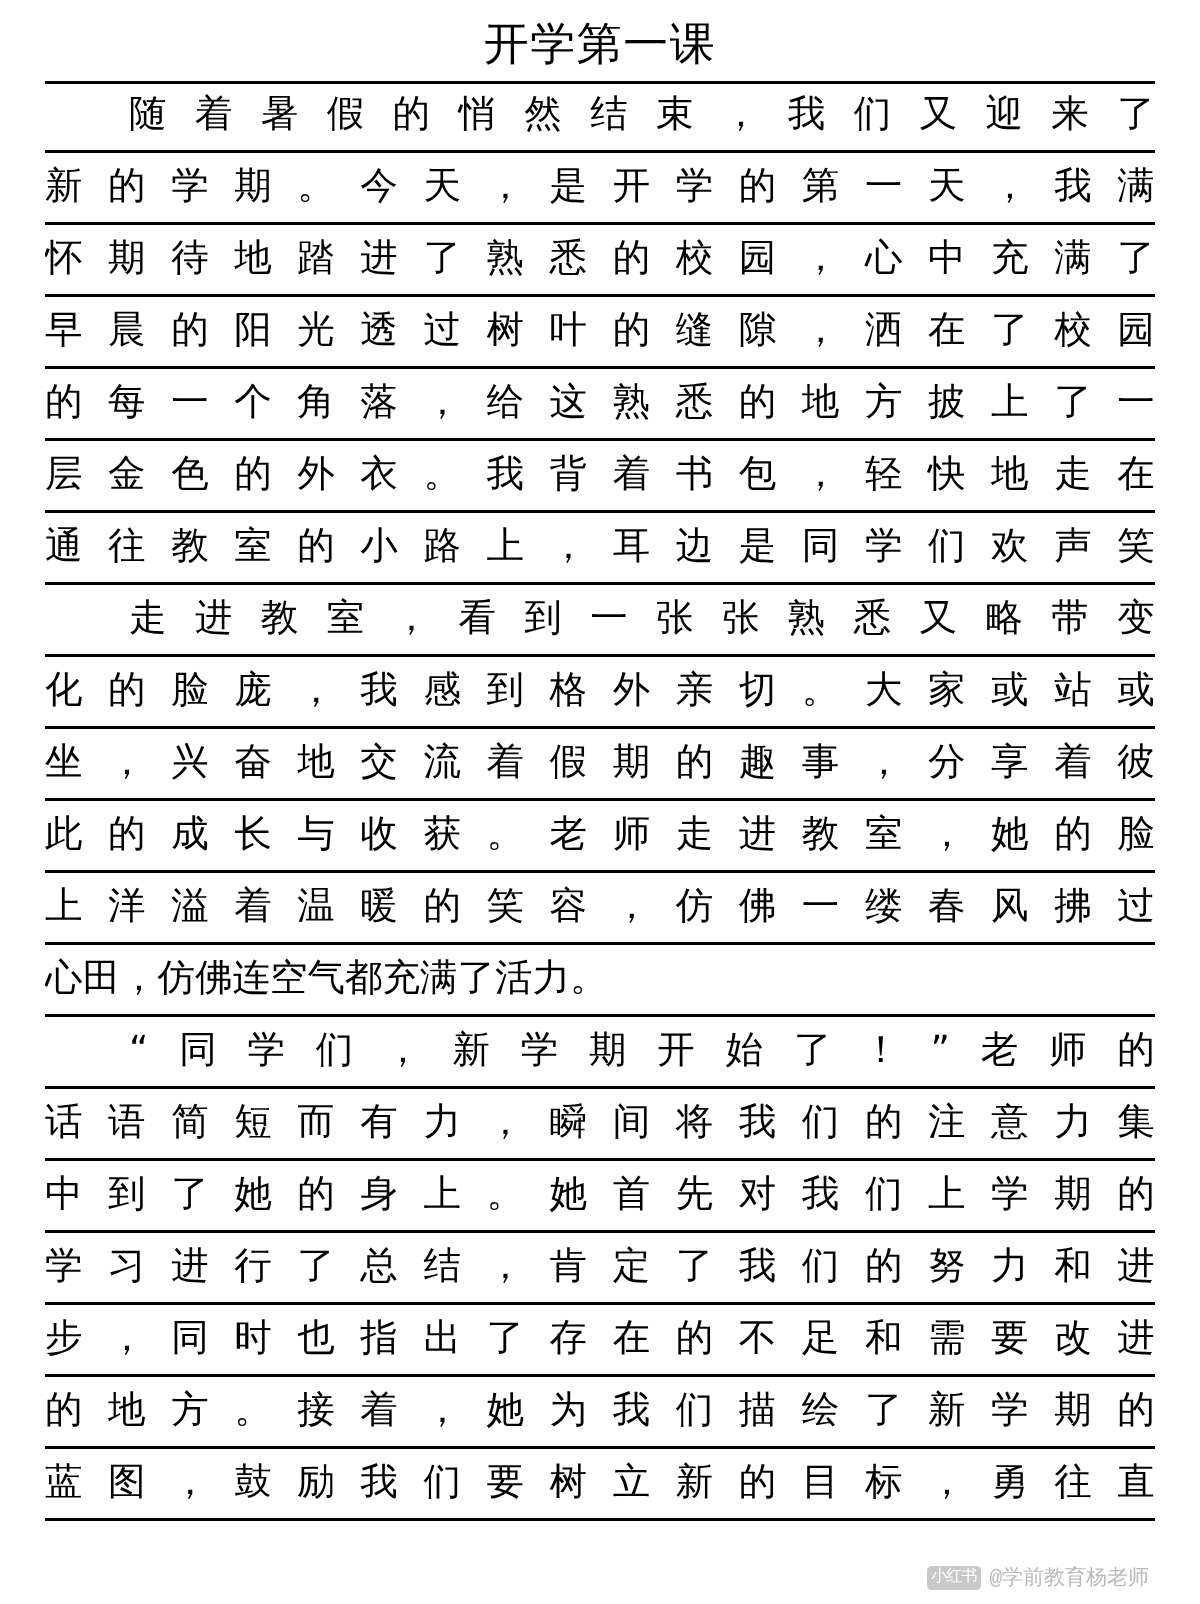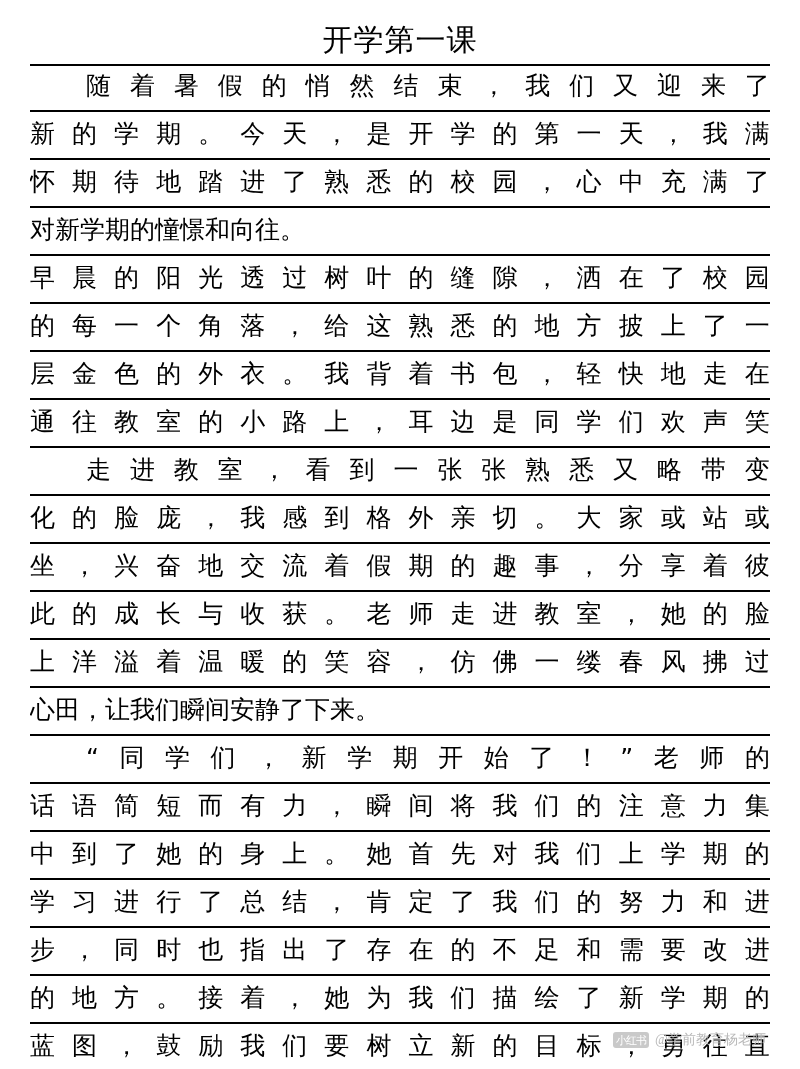--- a/index.html
+++ b/index.html
@@ -13,21 +13,21 @@
     font-family: "Liberation Sans", sans-serif;
     color: #000000;
     position: relative;
     overflow: hidden;
   }
   .page {
     position: relative;
     width: 800px;
     height: 1069px;
     box-sizing: border-box;
-    padding: 10px 30px;
+    padding: 0 30px;
   }
   .doc-title {
     text-align: center;
     font-size: 30px;
     line-height: 44px;
     font-weight: 400;
     letter-spacing: 1px;
     padding-top: 8px;
     padding-bottom: 2px;
     font-family: "DejaVu Sans", sans-serif;
@@ -75,27 +75,27 @@
     flex: 0 0 56px;
   }
   .line .txt.indent .rest {
     flex: 1 1 auto;
     display: flex;
     justify-content: space-between;
   }
   .watermark {
     position: absolute;
     right: 34px;
-    bottom: 20px;
+    bottom: 8px;
     display: flex;
     align-items: center;
     gap: 6px;
     color: #b9b9b9;
     font-size: 14px;
-    font-family: Liberation Serif, serif;
+    font-family: Liberation Mono, monospace;
     justify-content: space-between;
   }
   .wm-badge {
     display: inline-block;
     background: #c9c9c9;
     color: #ffffff;
     font-size: 11px;
     line-height: 16px;
     padding: 0 3px;
     border-radius: 3px;
@@ -174,23 +174,20 @@
           <span>园</span>
           <span>，</span>
           <span>心</span>
           <span>中</span>
           <span>充</span>
           <span>满</span>
           <span>了</span>
         </div>
     </div>
 
-    <div class="line">
-      <div class="txt last">对新学期的憧憬和向往。</div>
-    </div>
 
     <div class="line">
       <div class="txt">
           <span>早</span>
           <span>晨</span>
           <span>的</span>
           <span>阳</span>
           <span>光</span>
           <span>透</span>
           <span>过</span>
@@ -388,21 +385,21 @@
           <span>一</span>
           <span>缕</span>
           <span>春</span>
           <span>风</span>
           <span>拂</span>
           <span>过</span>
         </div>
     </div>
 
     <div class="line">
-      <div class="txt last">心田，让我们瞬间安静了下来。</div>
+      <div class="txt last">心田，仿佛连空气都充满了活力。</div>
     </div>
 
     <div class="line">
       <div class="txt indent">
         <span class="lead"></span>
         <span class="rest">
             <span>“</span>
             <span>同</span>
             <span>学</span>
             <span>们</span>

